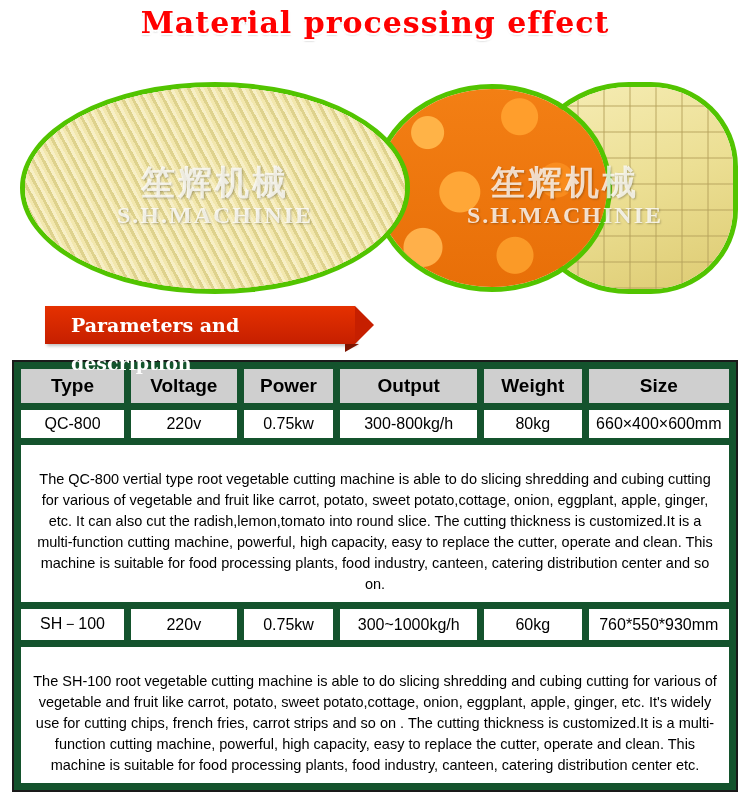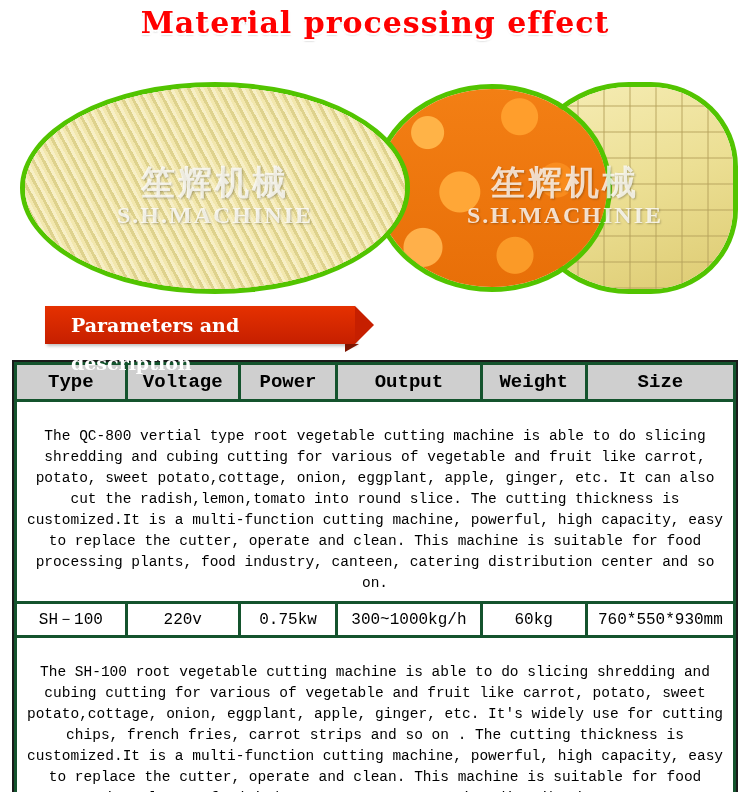--- a/index.html
+++ b/index.html
@@ -131,23 +131,23 @@
     left: 300px; top: 38px;
     width: 0; height: 0;
     border-top: 8px solid #7e1400;
     border-right: 14px solid transparent;
   }
 
   
   .table-wrap { margin: 10px 12px 0 12px; border: 2px solid #1a1a1a; }
   table.spec { width: 100%; border-collapse: collapse; table-layout: fixed; }
   table.spec th, table.spec td {
-    border: 3px solid #14532d;
+    border: 7px solid #14532d;
     text-align: center;
-    font-family: Liberation Mono, monospace;
+    font-family: Liberation Sans, sans-serif;
   }
   table.spec thead th {
     background: #cfcfcf;
     font-size: 19px;
     font-weight: bold;
     padding: 6px 2px;
     color: #000;
   }
   table.spec tbody td.val {
     font-size: 16px;
@@ -209,20 +209,28 @@
           <th class="col1">Type</th>
           <th class="col2">Voltage</th>
           <th class="col3">Power</th>
           <th class="col4">Output</th>
           <th class="col5">Weight</th>
           <th class="col6">Size</th>
         </tr>
       </thead>
       <tbody>
         <tr>
+          <td class="val">QC-800</td>
+          <td class="val">220v</td>
+          <td class="val">0.75kw</td>
+          <td class="val">300-800kg/h</td>
+          <td class="val">80kg</td>
+          <td class="val">660×400×600mm</td>
+        </tr>
+        <tr>
           <td class="desc" colspan="6">The QC-800 vertial type root vegetable cutting machine is able to do slicing shredding and cubing cutting for various of vegetable and fruit like carrot, potato, sweet potato,cottage, onion, eggplant, apple, ginger, etc. It can also cut the radish,lemon,tomato into round slice. The cutting thickness is customized.It is a multi-function cutting machine, powerful, high capacity, easy to replace the cutter, operate and clean. This machine is suitable for food processing plants, food industry, canteen, catering distribution center and so on.</td>
         </tr>
         <tr>
           <td class="val">SH－100</td>
           <td class="val">220v</td>
           <td class="val">0.75kw</td>
           <td class="val">300~1000kg/h</td>
           <td class="val">60kg</td>
           <td class="val">760*550*930mm</td>
         </tr>

